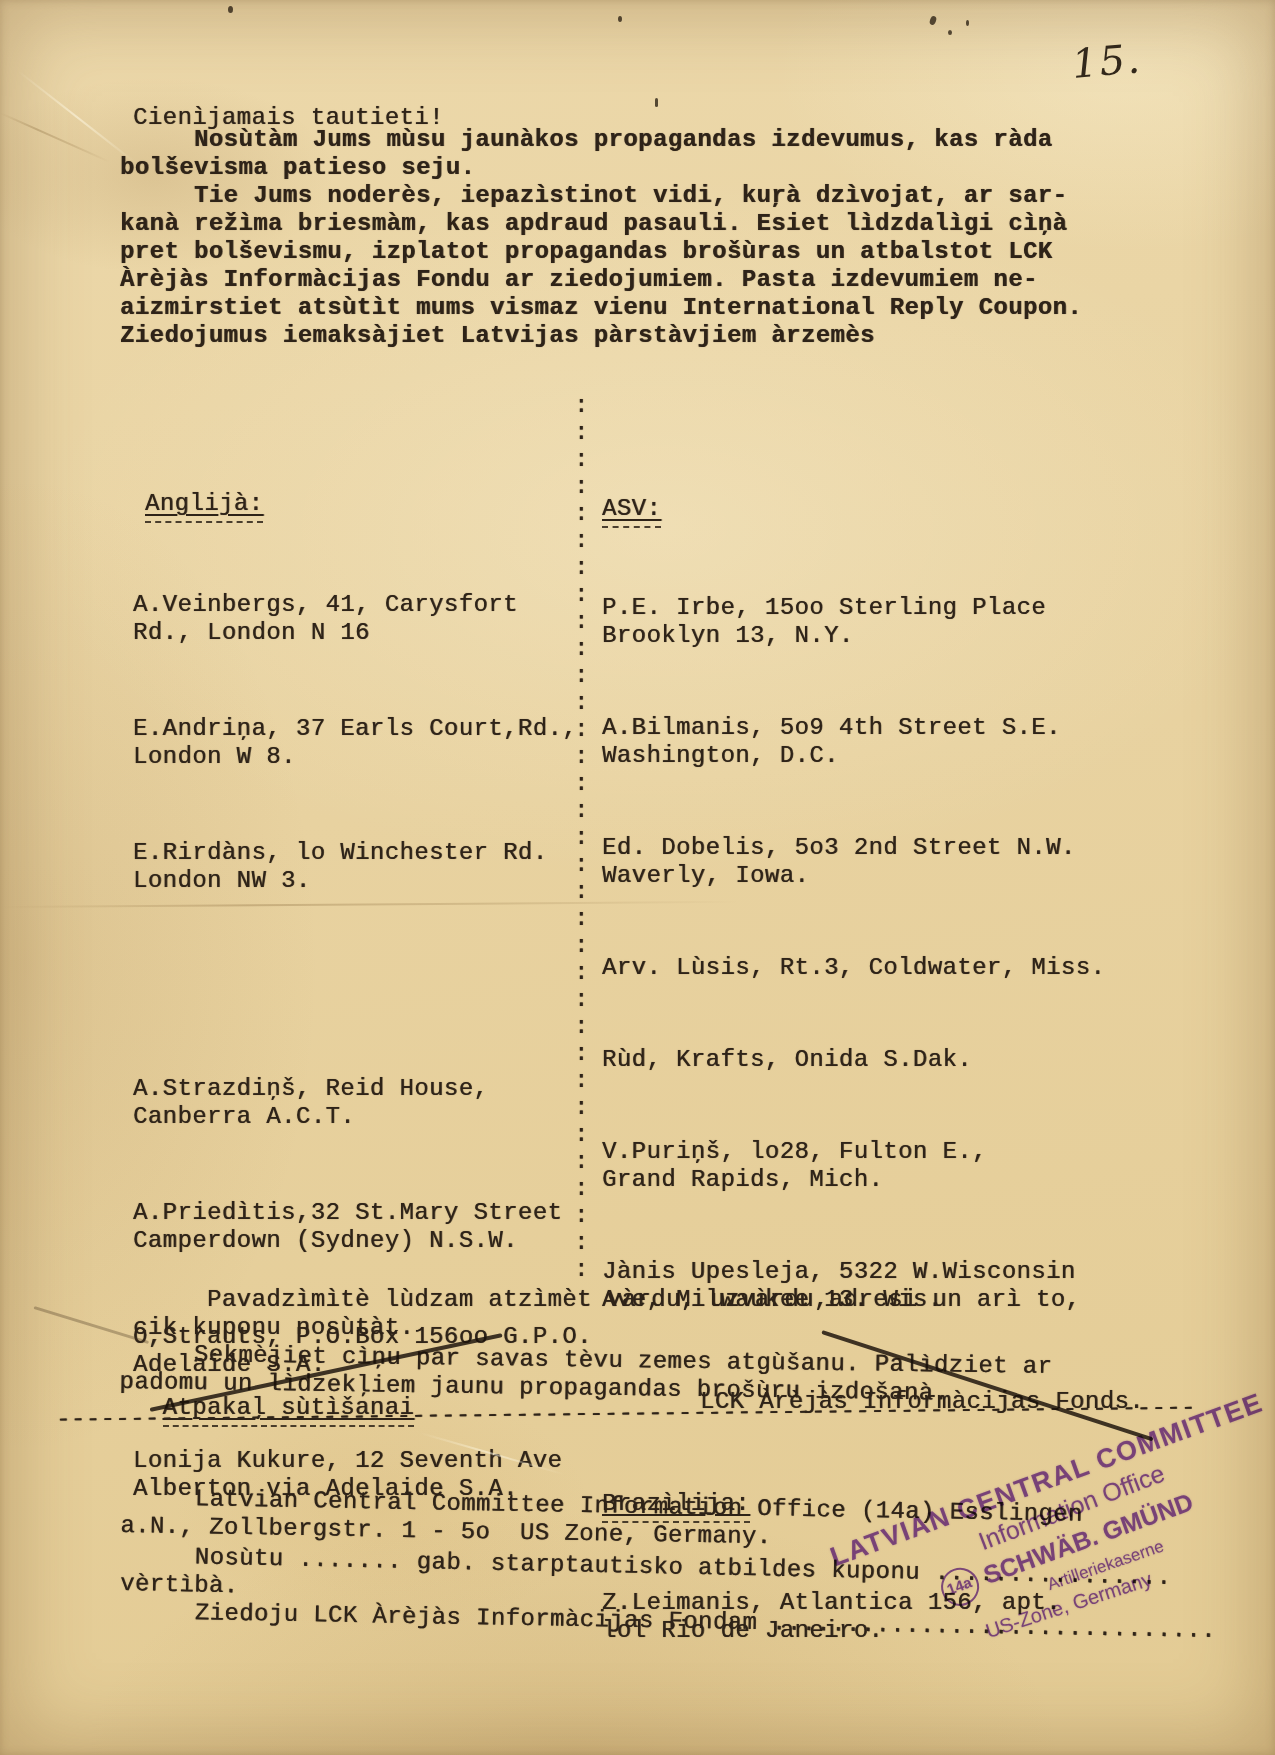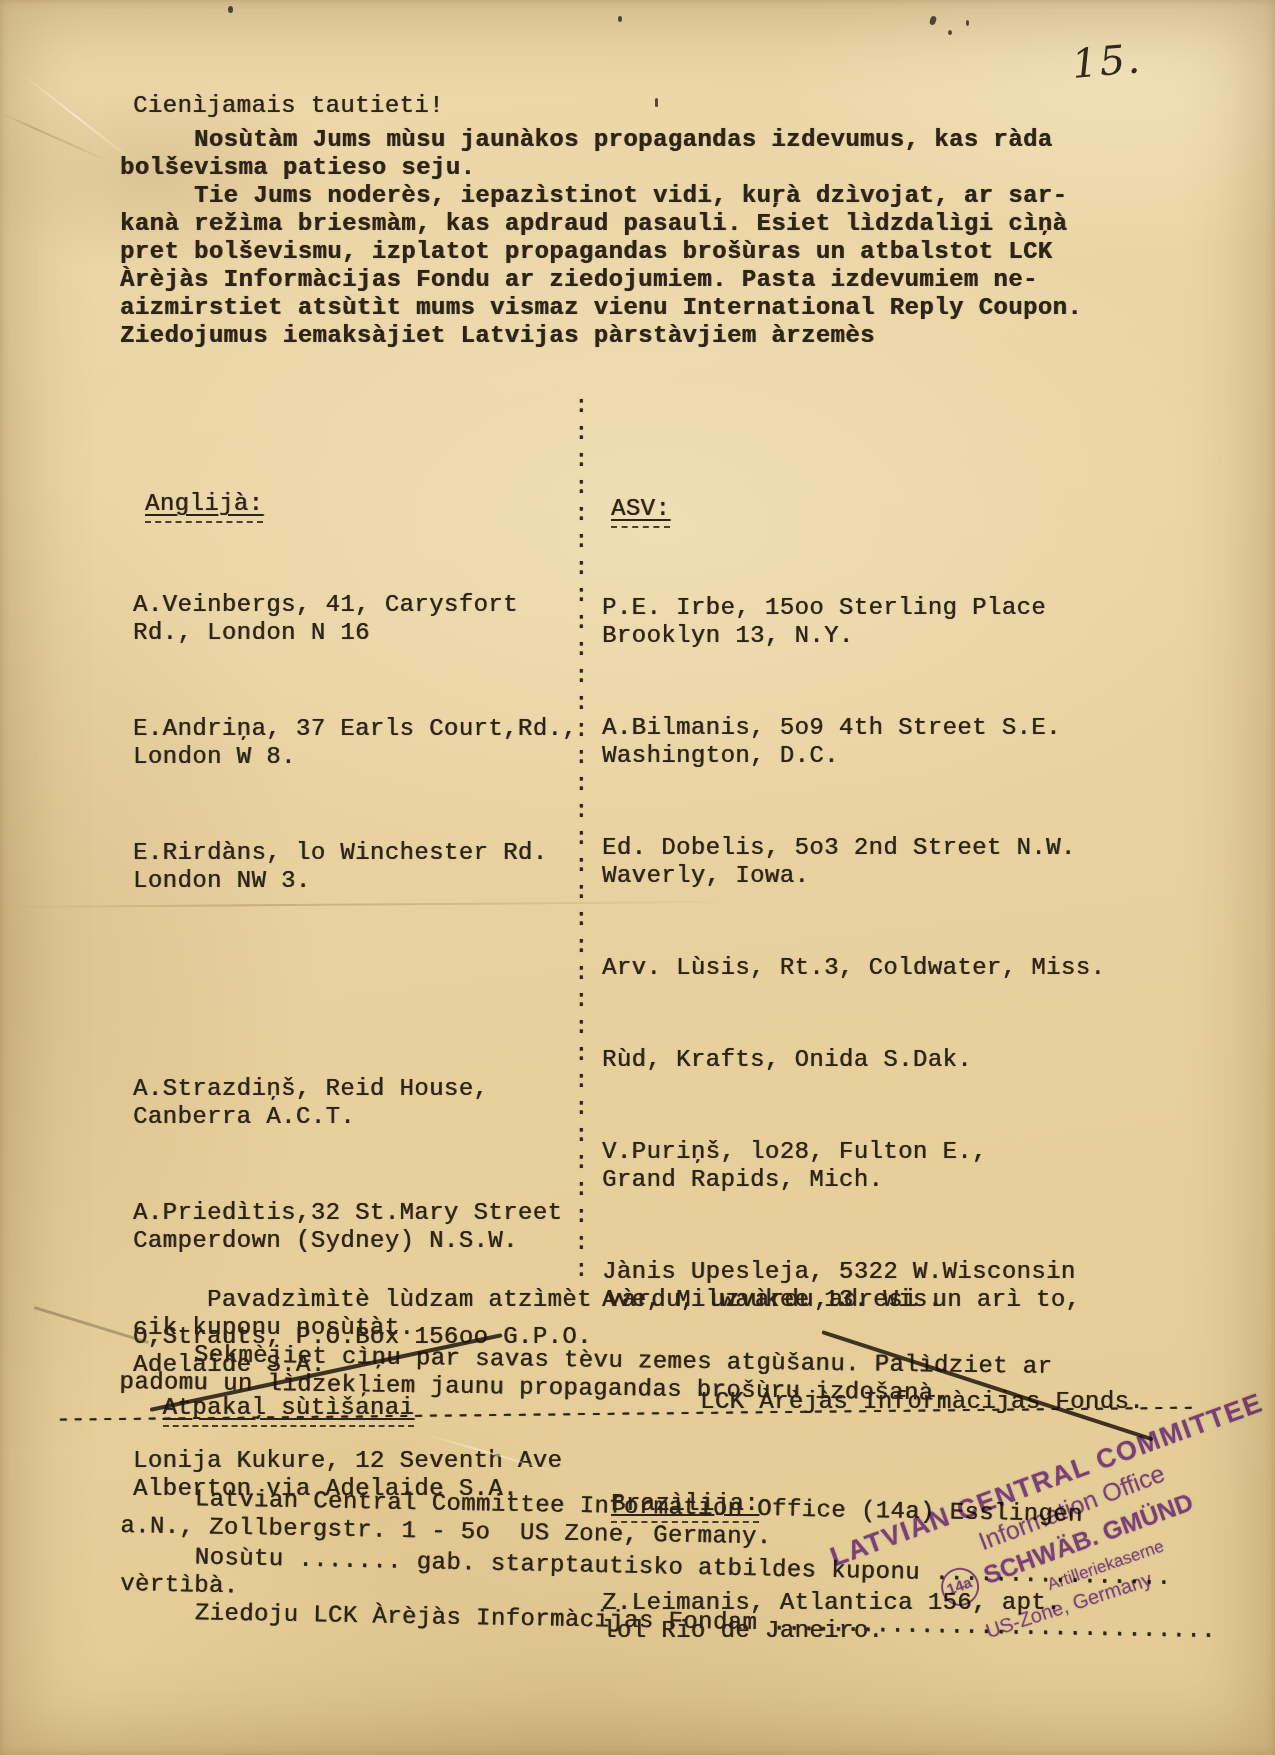--- a/index.html
+++ b/index.html
@@ -18,21 +18,21 @@
       linear-gradient(173deg,#ecd8aa 0%,#e8d2a0 45%,#e3cb94 100%);
   }
   .vignette{position:absolute;inset:0;pointer-events:none;
     box-shadow:inset 0 0 70px 18px rgba(125,90,42,0.30), inset 0 0 10px rgba(100,70,35,0.25);}
   .abs{position:absolute;}
   .type{font-size:24px;line-height:28px;letter-spacing:0.4px;white-space:pre-wrap;
     text-shadow:0.6px 0 0.6px rgba(46,35,24,0.65), 0 0 1.2px rgba(46,35,24,0.35);}
   .entry{margin:0 0 12px 0;}
   .col-right .entry{margin:0 0 8px 0;}
   .country-wrap{margin:0 0 12px 12px;}
-  .col-right .country-wrap{margin:0 0 10px 9px;text-decoration:underline;}
+  .col-right .country-wrap{margin:0 0 10px 0;text-decoration:underline;}
   .country{display:inline-block;border-bottom:2.5px dashed rgba(46,35,24,0.85);
     padding-bottom:3px;text-decoration:underline;text-decoration-thickness:1.5px;
     text-underline-offset:4px;}
   .sep-col{line-height:27px;}
   .page-number{font-family:"DejaVu Serif",serif;font-style:italic;font-size:40px;
     color:#32281b;transform:rotate(-5deg);letter-spacing:2px;}
   .signature{white-space:nowrap;}
   .divider{white-space:nowrap;transform:rotate(-0.6deg);transform-origin:left center;
     letter-spacing:0.4px;}
   .rot-p8{transform:rotate(0.8deg);transform-origin:left top;}
@@ -68,21 +68,21 @@
 <div class="abs crease" style="left:0px;top:906px;width:740px;transform:rotate(-0.4deg);"></div>
 <div class="abs speck" style="left:228px;top:6px;width:5px;height:7px;"></div>
 <div class="abs speck" style="left:618px;top:16px;width:4px;height:6px;"></div>
 <div class="abs speck" style="left:930px;top:16px;width:6px;height:9px;transform:rotate(20deg);"></div>
 <div class="abs speck" style="left:948px;top:30px;width:4px;height:5px;"></div>
 <div class="abs speck" style="left:966px;top:20px;width:3px;height:6px;"></div>
 <div class="abs speck" style="left:655px;top:98px;width:3px;height:9px;border-radius:2px;"></div>
 
 <div class="abs page-number" style="left:1072px;top:38px;">15.</div>
 
-<div class="abs type" style="left:133px;top:92px;">Cienìjamais tautieti!</div>
+<div class="abs type" style="left:133px;top:104px;">Cienìjamais tautieti!</div>
 <div class="abs type" style="left:120px;top:126px;width:1000px;font-weight:bold;">     Nosùtàm Jums mùsu jaunàkos propagandas izdevumus, kas ràda
 bolševisma patieso seju.
      Tie Jums noderès, iepazìstinot vidi, kuŗà dzìvojat, ar sar-
 kanà režìma briesmàm, kas apdraud pasauli. Esiet lìdzdalìgi cìņà
 pret bolševismu, izplatot propagandas brošùras un atbalstot LCK
 Àrèjàs Informàcijas Fondu ar ziedojumiem. Pasta izdevumiem ne-
 aizmirstiet atsùtìt mums vismaz vienu International Reply Coupon.
 Ziedojumus iemaksàjiet Latvijas pàrstàvjiem àrzemès</div>
 
 <div class="abs type col-left" style="left:133px;top:378px;width:478px;">

